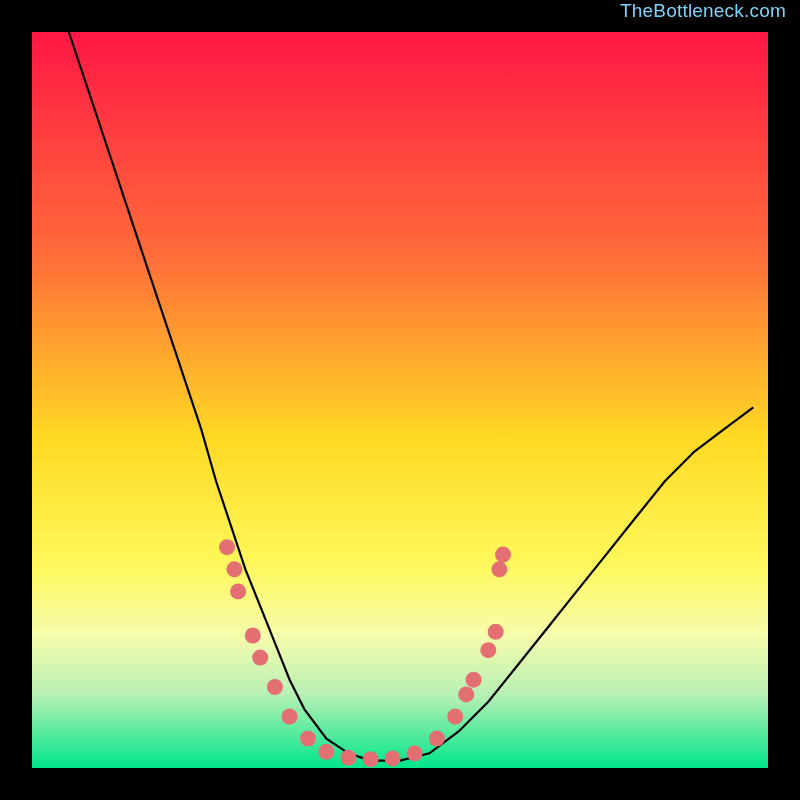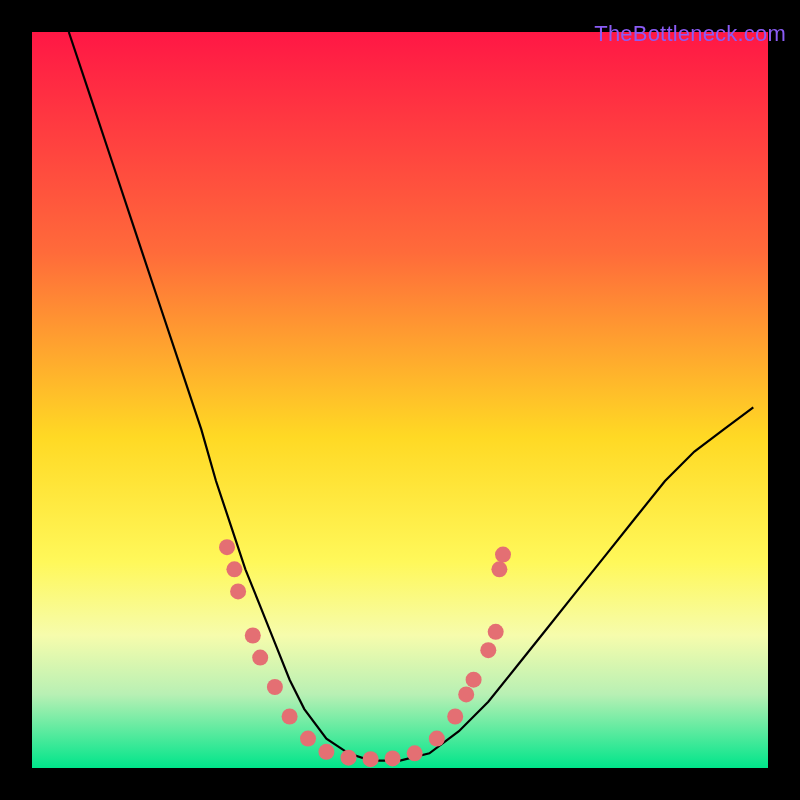--- a/index.html
+++ b/index.html
@@ -14,24 +14,24 @@
   .frame {
     position: absolute;
     left: 0;
     top: 0;
     width: 800px;
     height: 800px;
     box-sizing: border-box;
   }
   .watermark {
     position: absolute;
-    top: 21px;
+    top: 0;
     right: 14px;
-    color: #8b5cf6;
-    font-size: 22px;
+    color: #7dd3fc;
+    font-size: 19px;
     font-weight: 500;
     letter-spacing: 0.2px;
     z-index: 10;
   }
   svg { display:block; }
 </style>
 </head>
 <body>
 
 <div class="frame">

